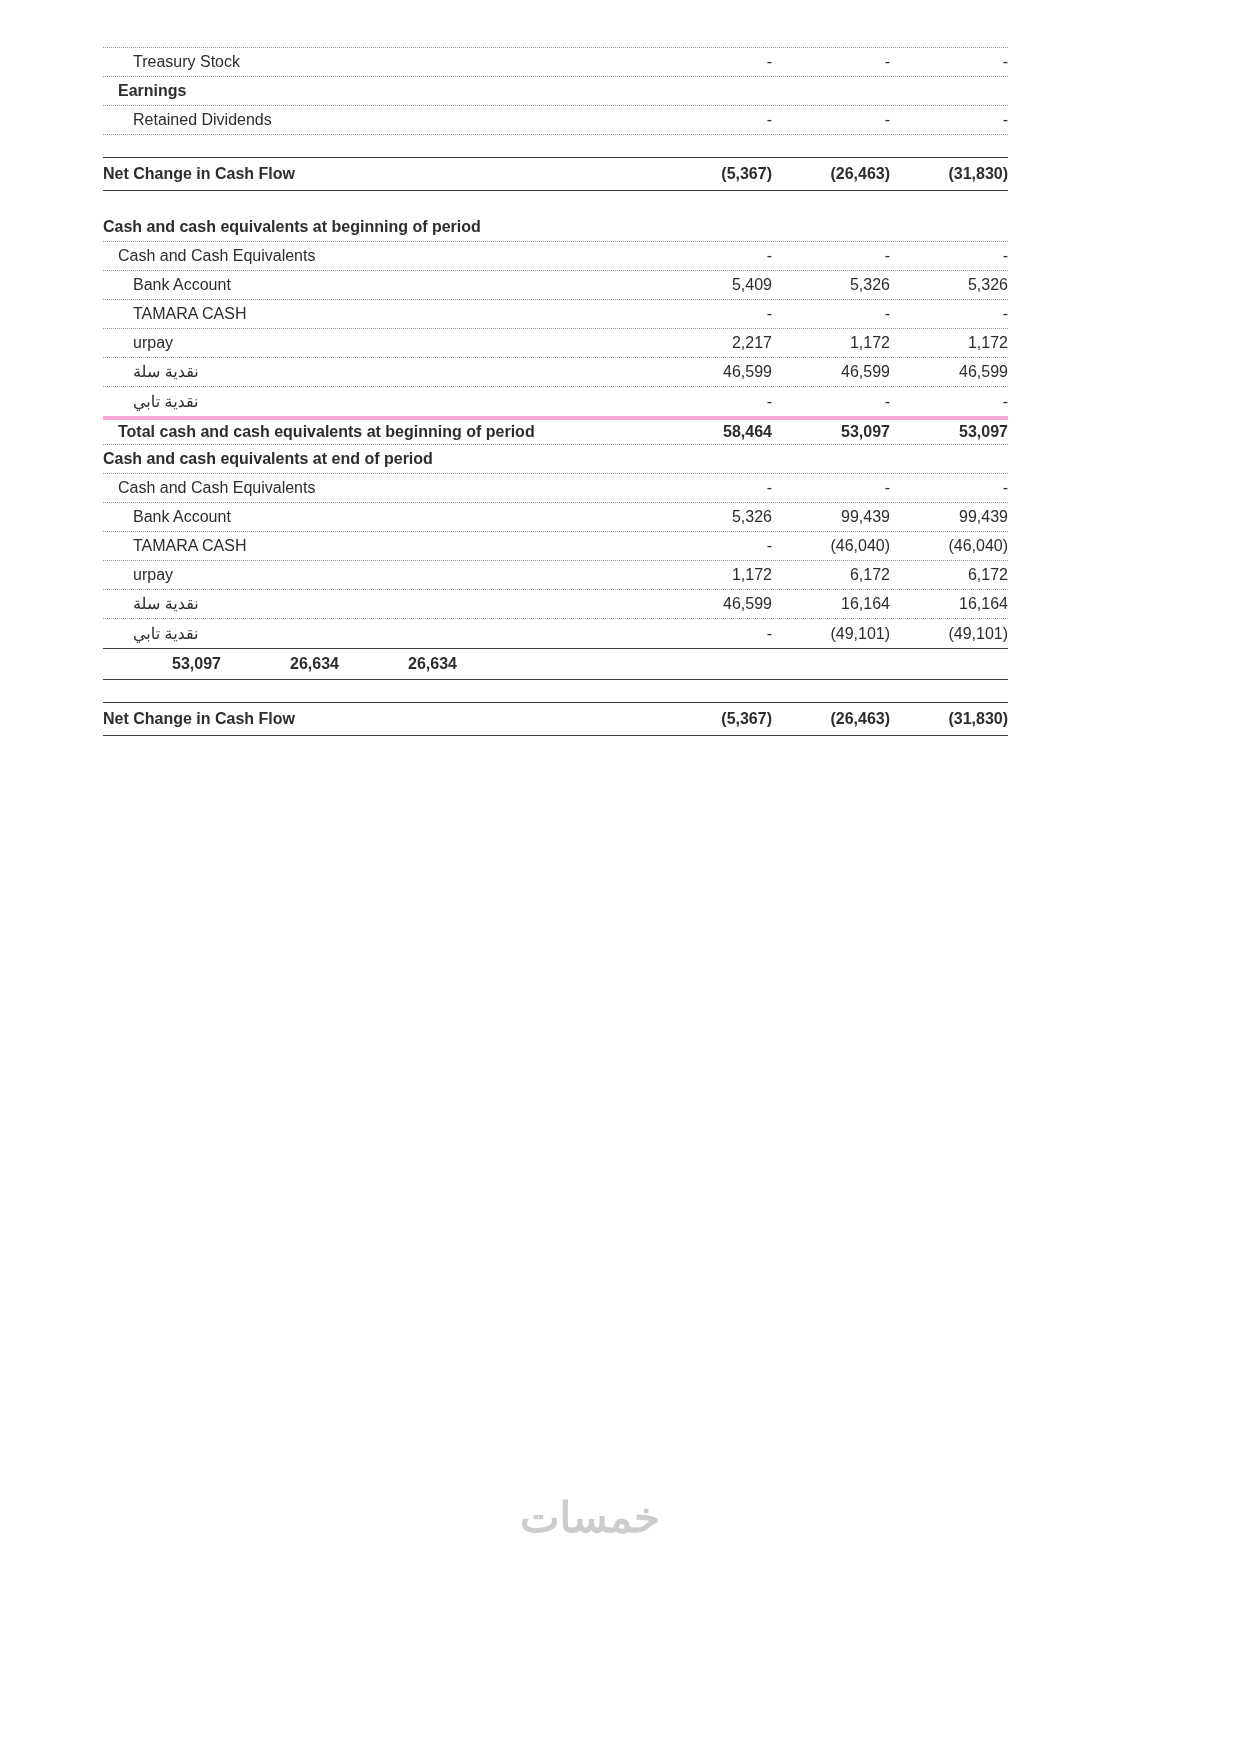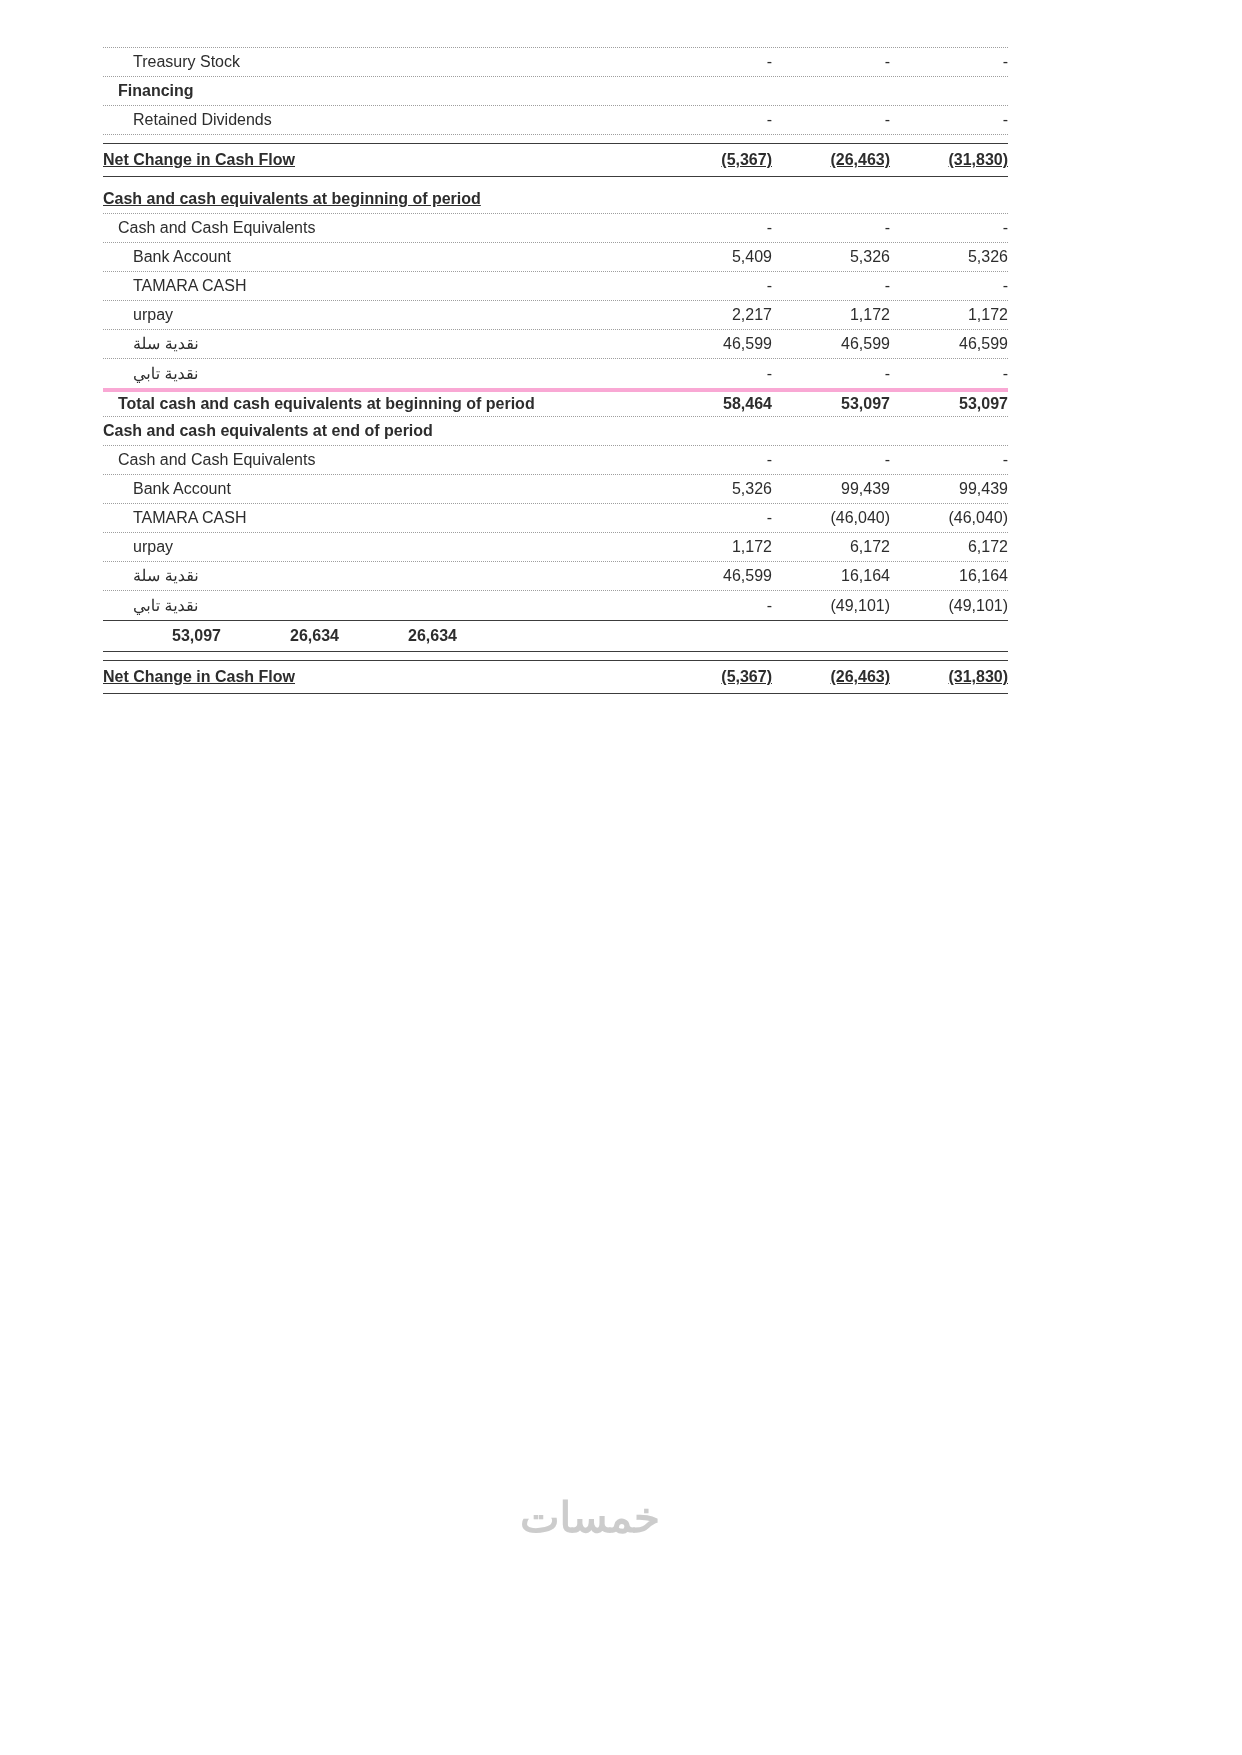--- a/index.html
+++ b/index.html
@@ -41,21 +41,21 @@
   .type-total-solid-both {
     border-top: 1px solid #3c3c3c;
     border-bottom: 1px solid #3c3c3c;
     min-height: 32px;
   }
   .type-net {
     border-top: 1px solid #3c3c3c;
     border-bottom: 1px solid #3c3c3c;
     min-height: 34px;
   }
-  .gap-before { margin-top: 8px; text-decoration: underline; }
+  .gap-before { margin-top: 22px; }
   .watermark {
     position: absolute;
     top: 1493px;
     left: 0;
     width: 1180px;
     text-align: center;
     font-size: 42px;
     font-weight: 600;
     color: #cccccc;
     letter-spacing: 1px;
@@ -66,21 +66,21 @@
 
 <div class="page">
   <div class="report-table">
       <div class="row type-item indent-2">
     <div class="cell label">Treasury Stock</div>
     <div class="cell value">-</div>
     <div class="cell value">-</div>
     <div class="cell value">-</div>
   </div>
       <div class="row type-section indent-1">
-    <div class="cell label">Financing</div>
+    <div class="cell label">Earnings</div>
     <div class="cell value"></div>
     <div class="cell value"></div>
     <div class="cell value"></div>
   </div>
       <div class="row type-item indent-2">
     <div class="cell label">Retained Dividends</div>
     <div class="cell value">-</div>
     <div class="cell value">-</div>
     <div class="cell value">-</div>
   </div>

